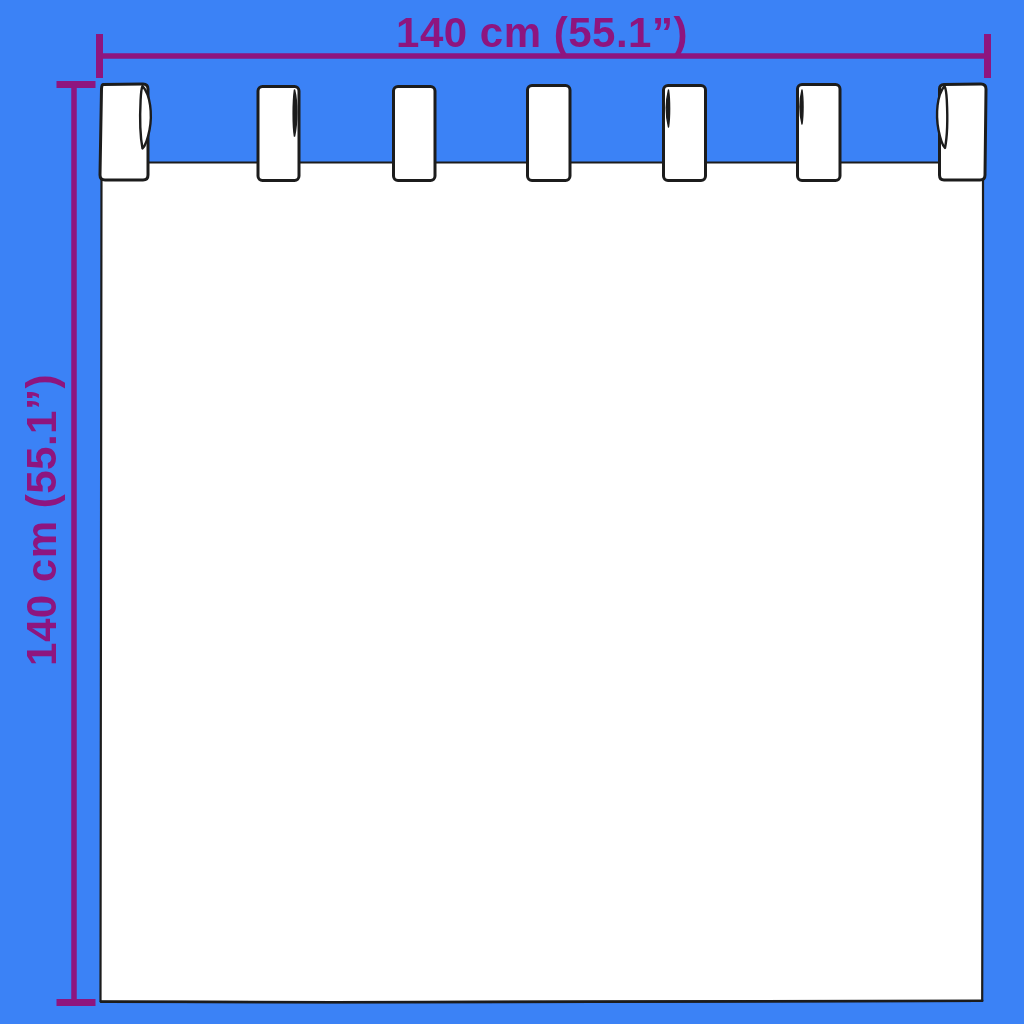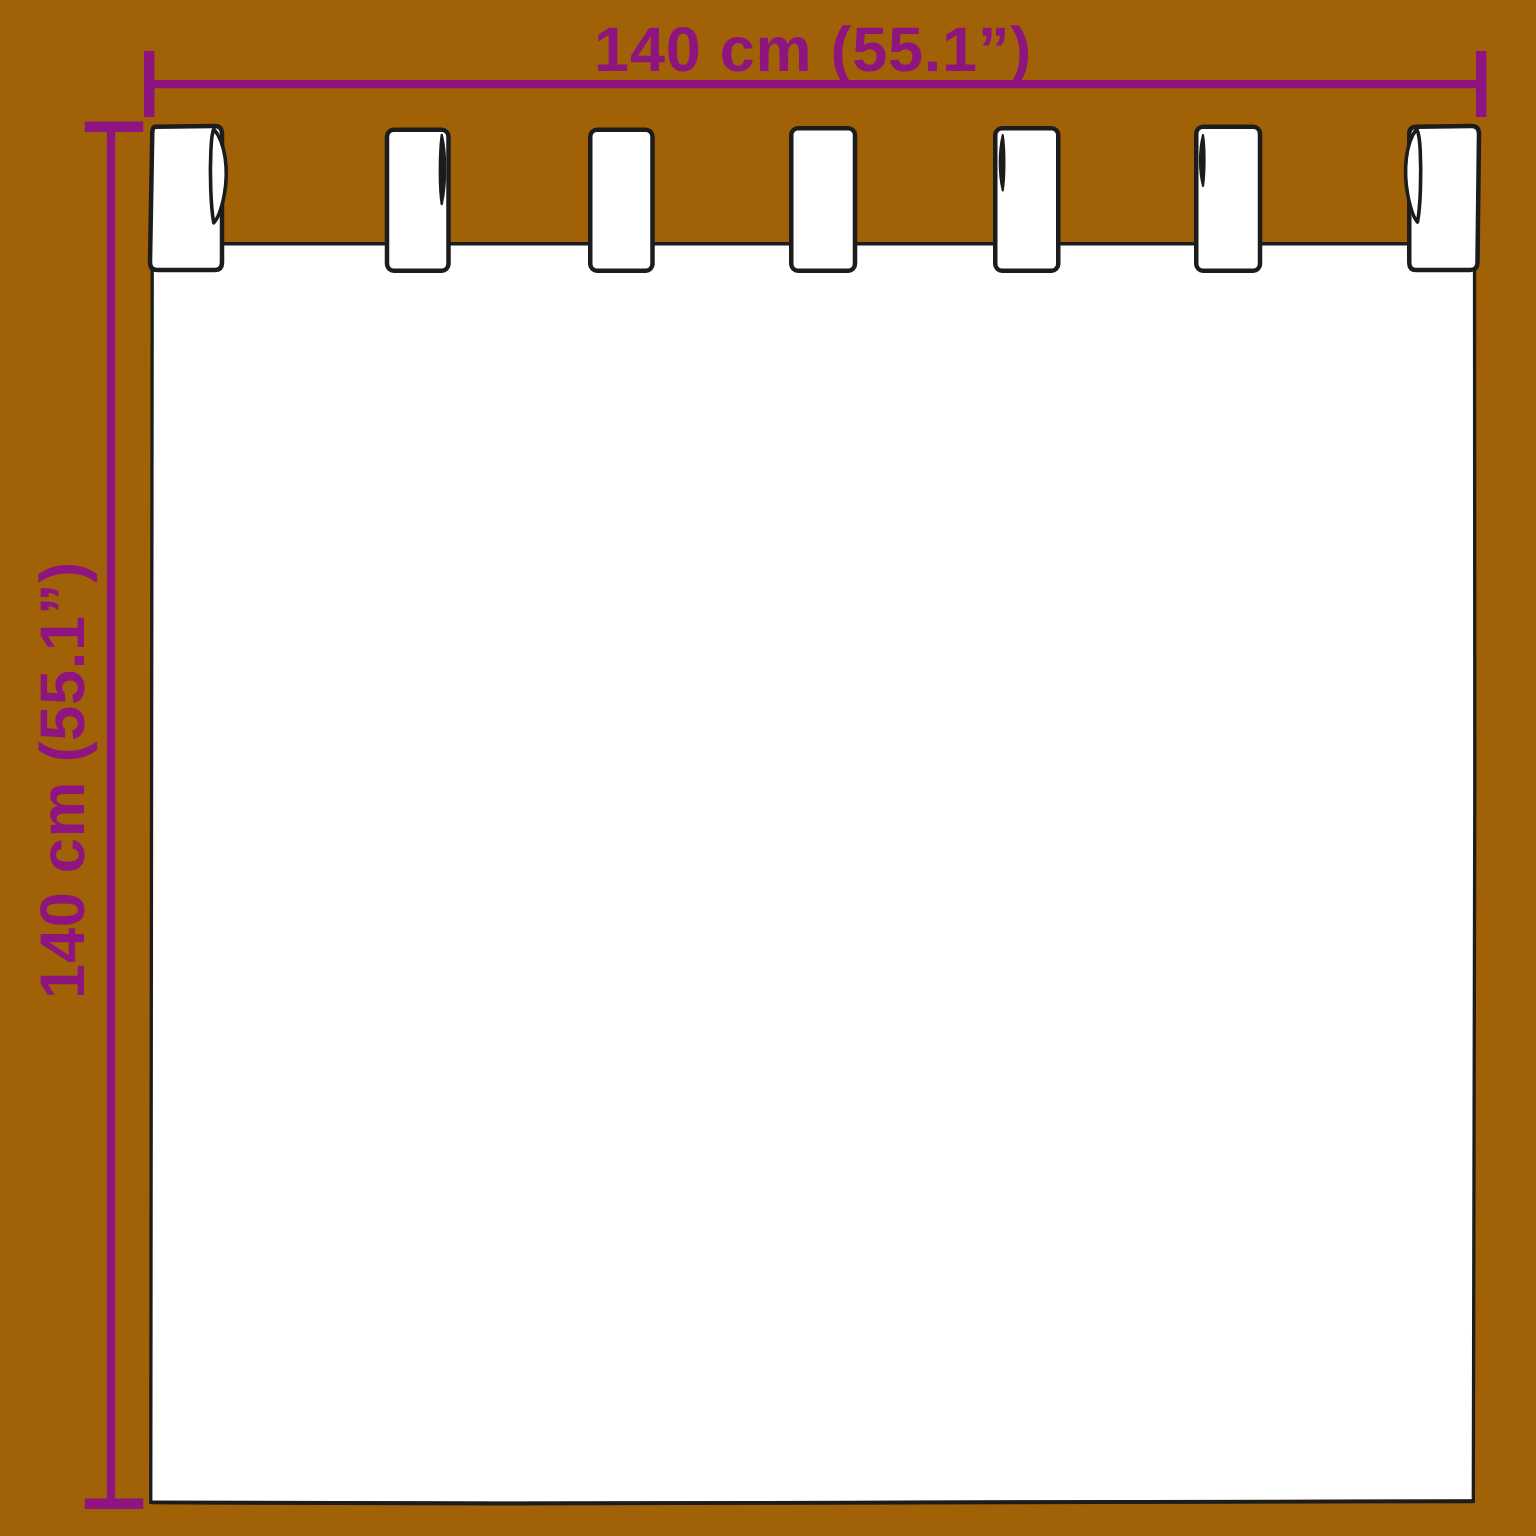--- a/index.html
+++ b/index.html
@@ -4,21 +4,21 @@
 <style>
   html, body {
     margin: 0;
     padding: 0;
     background: #ffffff;
   }
   .page {
     position: relative;
     width: 1024px;
     height: 1024px;
-    background: #a16207;
+    background: #3b82f6;
     overflow: hidden;
   }
   svg {
     display: block;
     width: 1024px;
     height: 1024px;
   }
   .dim-text {
     font-family: "Liberation Sans", sans-serif;
     font-size: 42px;

